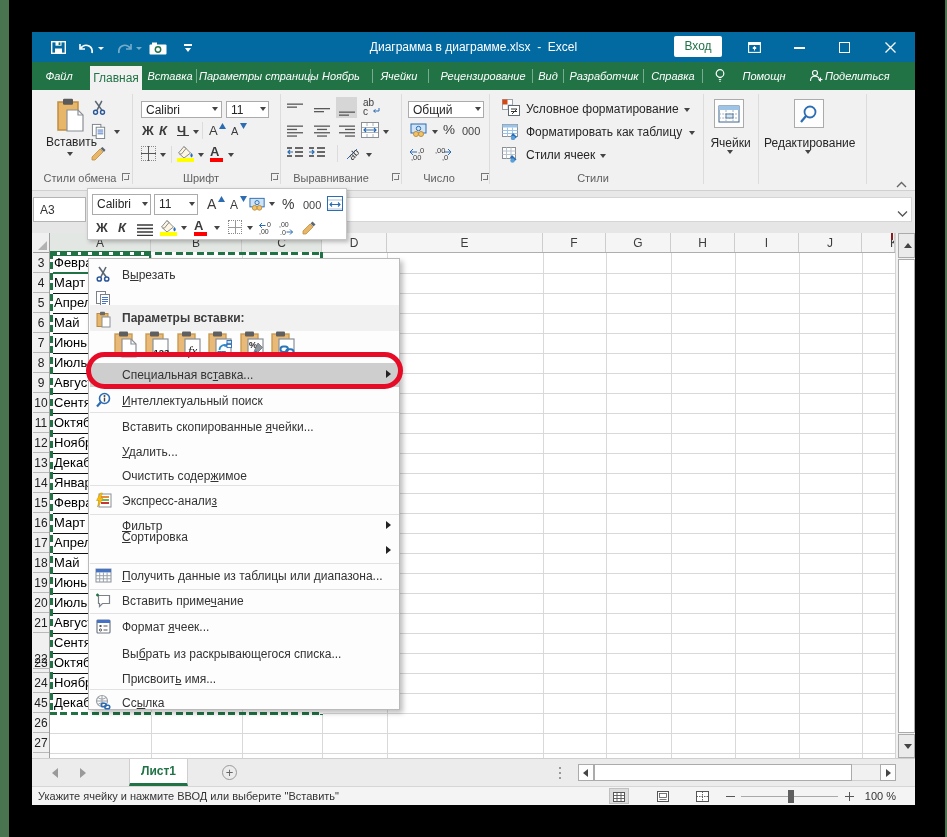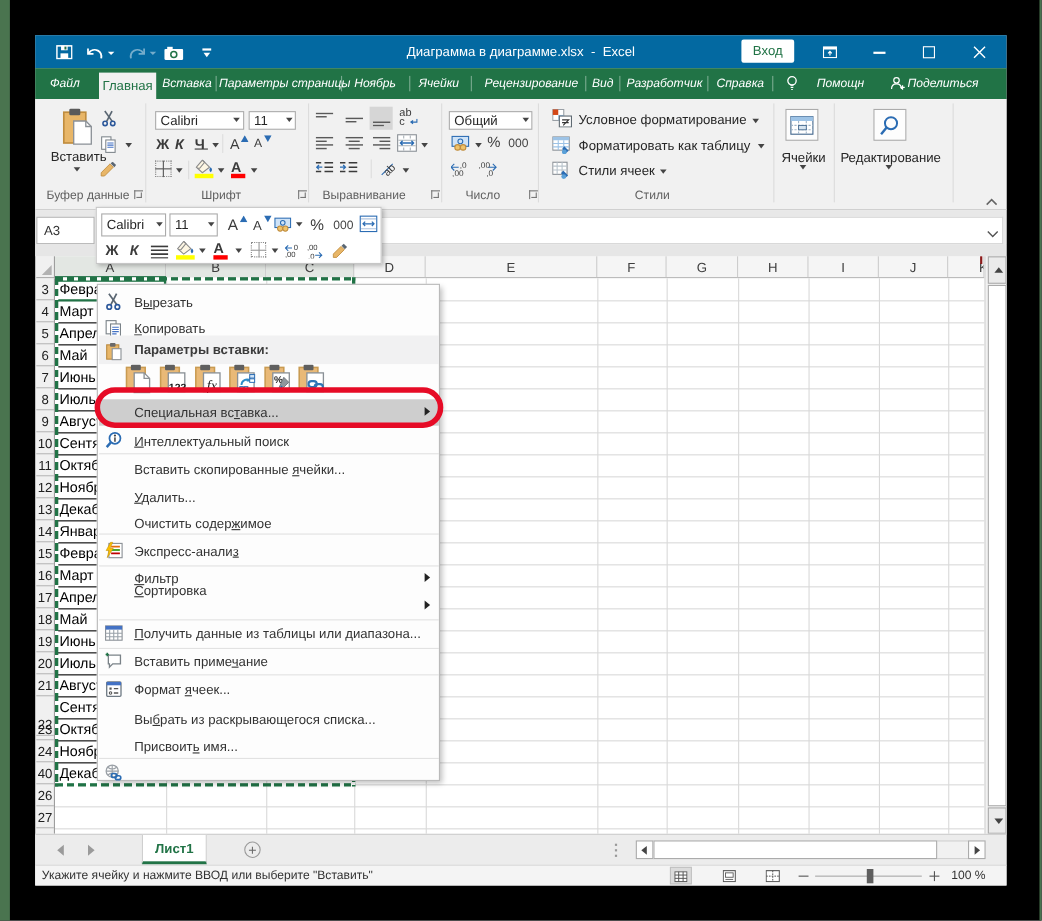--- a/index.html
+++ b/index.html
@@ -162,21 +162,21 @@
       <div style="position:absolute;left:59px;top:33px;width:16px;height:16px;"><svg width="16" height="16" viewBox="0 0 17 17">
           <rect x="1.5" y="1.5" width="9" height="12" fill="#fff" stroke="#7a8288"></rect>
           <rect x="5.5" y="4.5" width="9" height="12" fill="#fff" stroke="#7a8288"></rect>
           <path d="M7 7.5h6M7 9.5h6M7 11.5h6" stroke="#4472c4"></path>
         </svg></div>
       <div style="position:absolute;left:82px;top:40px;width:0;height:0;border-left:3.5px solid transparent;border-right:3.5px solid transparent;border-top:4px solid #444;"></div>
       <div style="position:absolute;left:59px;top:57px;width:17px;height:16px;"><svg width="17" height="16" viewBox="0 0 17 16">
           <path d="M1 10 L9 2 l3 3 -8 8 -3 0 z" fill="#e8b668" stroke="#c08d3e" stroke-width="0.8"></path>
           <path d="M9.5 1.5 l2 -1.5 3 3 -1.5 2 z" fill="#5a6672"></path>
         </svg></div>
-      <div style="position:absolute;left:8px;top:82px;width:80px;height:13px;font-size:11px;color:#5f5f5f;text-align:center;white-space:nowrap;">Буфер данные</div>
+      <div style="position:absolute;left:8px;top:82px;width:80px;height:13px;font-size:11px;color:#5f5f5f;text-align:center;white-space:nowrap;">Стили обмена</div>
       <div style="position:absolute;left:90px;top:83px;width:8px;height:8px;border-left:1px solid #777;border-top:1px solid #777;">
         <span style="position:absolute;left:1px;top:1px;width:5px;height:5px;border-right:1px solid #777;border-bottom:1px solid #777;"></span>
       </div>
       <div style="position:absolute;left:109px;top:11px;width:81px;height:17px;background:#fff;border:1px solid #ababab;font-size:12px;color:#262626;padding:1px 0 0 4px;">Calibri</div>
       <div style="position:absolute;left:180px;top:17px;width:0;height:0;border-left:3.5px solid transparent;border-right:3.5px solid transparent;border-top:4px solid #444;"></div>
       <div style="position:absolute;left:194px;top:11px;width:43px;height:17px;background:#fff;border:1px solid #ababab;font-size:12px;color:#262626;padding:1px 0 0 4px;">11</div>
       <div style="position:absolute;left:228px;top:17px;width:0;height:0;border-left:3.5px solid transparent;border-right:3.5px solid transparent;border-top:4px solid #444;"></div>
       <div style="position:absolute;left:110px;top:33px;width:13px;height:15px;font-size:13px;font-weight:bold;color:#3b3b3b;">Ж</div>
       <div style="position:absolute;left:127px;top:33px;width:12px;height:15px;font-size:13px;font-style:italic;font-weight:bold;color:#3b3b3b;">К</div>
       <div style="position:absolute;left:145px;top:33px;width:12px;height:15px;font-size:13px;font-weight:bold;color:#3b3b3b;border-bottom:1px solid #3b3b3b;height:13px;">Ч</div>
@@ -382,21 +382,21 @@
       <div class="rhead" style="top:240px;">15</div>
       <div class="rhead" style="top:260px;">16</div>
       <div class="rhead" style="top:280px;">17</div>
       <div class="rhead" style="top:300px;">18</div>
       <div class="rhead" style="top:320px;">19</div>
       <div class="rhead" style="top:340px;">20</div>
       <div class="rhead" style="top:360px;">21</div>
       <div class="rhead" style="top:396px;">22</div>
       <div class="rhead" style="top:400px;">23</div>
       <div class="rhead" style="top:420px;">24</div>
-      <div class="rhead" style="top:440px;">40</div>
+      <div class="rhead" style="top:440px;">45</div>
       <div class="rhead" style="top:460px;">26</div>
       <div class="rhead" style="top:480px;">27</div>
     </div>
   <div class="abs" id="grid">
       <div class="gv" style="left:101px;"></div>
       <div class="gv" style="left:192px;"></div>
       <div class="gv" style="left:272px;"></div>
       <div class="gv" style="left:337px;"></div>
       <div class="gv" style="left:493px;"></div>
       <div class="gv" style="left:556px;"></div>
@@ -637,21 +637,20 @@
         <rect x="10.5" y="15.5" width="7.5" height="5.4" rx="2.7" fill="none" stroke="#2e75b6" stroke-width="1.9"></rect>
         <rect x="16" y="18.2" width="7.5" height="5.4" rx="2.7" fill="none" stroke="#2e75b6" stroke-width="1.9"></rect>
       </svg></div>
     <div class="mi" style="top:3.5px;">В<u>ы</u>резать</div>
     <div class="mico" style="top:6.5px;"><svg width="17" height="17" viewBox="0 0 17 17">
         <path d="M4 1 L11.2 11" stroke="#5a6672" stroke-width="1.6" fill="none"></path>
         <path d="M11 1 L5.8 11" stroke="#5a6672" stroke-width="1.6" fill="none"></path>
         <circle cx="4.3" cy="13" r="2.1" fill="none" stroke="#2b579a" stroke-width="1.5"></circle>
         <circle cx="11.7" cy="13" r="2.1" fill="none" stroke="#2b579a" stroke-width="1.5"></circle>
       </svg></div>
-    <div class="mi" style="top:27.5px;"><u>К</u>опировать</div>
     <div class="mico" style="top:30.5px;"><svg width="17" height="17" viewBox="0 0 17 17">
         <rect x="1.5" y="1.5" width="9" height="12" fill="#fff" stroke="#7a8288" stroke-width="1"></rect>
         <rect x="5.5" y="4.5" width="9" height="12" fill="#fff" stroke="#7a8288" stroke-width="1"></rect>
         <path d="M7 7.5h6M7 9.5h6M7 11.5h6M7 13.5h4" stroke="#4472c4" stroke-width="1"></path>
       </svg></div>
     <div class="mi" style="top:46px;height:26px;line-height:26px;background:#f1f1f2;"><b style="color:#3c3c3c">Параметры вставки:</b></div>
     <div class="mico" style="top:52px;"><svg width="17" height="17" viewBox="0 0 17 17">
         <rect x="2" y="2.5" width="11" height="13" fill="#e8b668" stroke="#b98940" stroke-width="1"></rect>
         <rect x="5" y="0.8" width="5" height="3.4" rx="0.8" fill="#6a6a6a"></rect>
         <rect x="7" y="6" width="8" height="10" fill="#fff" stroke="#8a9096" stroke-width="1"></rect>
@@ -693,20 +692,21 @@
     <div class="mi" style="top:356px;">Формат <u>я</u>чеек...</div>
     <div class="mico" style="top:359px;"><svg width="17" height="17" viewBox="0 0 17 17">
         <rect x="2" y="2" width="13" height="13" rx="1" fill="#fff" stroke="#6f7a84" stroke-width="1.2"></rect>
         <rect x="2" y="2" width="13" height="3" fill="#4472c4"></rect>
         <rect x="4.5" y="7" width="2" height="2" fill="#555"></rect>
         <circle cx="5.5" cy="12" r="1.1" fill="none" stroke="#555"></circle>
         <path d="M8.5 8h4M8.5 12h4" stroke="#555" stroke-width="1.2"></path>
       </svg></div>
     <div class="mi" style="top:382.5px;">Вы<u>б</u>рать из раскрывающегося списка...</div>
     <div class="mi" style="top:408px;">Присвоит<u>ь</u> имя...</div>
+    <div class="mi" style="top:431.5px;">Сс<u>ы</u>лка</div>
     <div class="mico" style="top:434.5px;"><svg width="17" height="17" viewBox="0 0 17 17">
         <circle cx="7" cy="7" r="5.5" fill="none" stroke="#9aa0a6" stroke-width="1.2"></circle>
         <path d="M7 1.5 v11 M1.5 7 h11 M3 3.5 c2.5 2 5.5 2 8 0 M3 10.5 c2.5 -2 5.5 -2 8 0" fill="none" stroke="#9aa0a6" stroke-width="1"></path>
         <rect x="6.2" y="9.2" width="5" height="3.6" rx="1.8" fill="none" stroke="#2b6cb3" stroke-width="1.5"></rect>
         <rect x="9.8" y="11.2" width="5" height="3.6" rx="1.8" fill="none" stroke="#2b6cb3" stroke-width="1.5"></rect>
       </svg></div>
     <div style="position:absolute;left:297px;top:111px;width:0;height:0;border-top:4.5px solid transparent;border-bottom:4.5px solid transparent;border-left:5.5px solid #222;"></div>
     <div style="position:absolute;left:1px;top:153px;width:309px;height:1px;background:#e2e2e2;"></div>
     <div style="position:absolute;left:1px;top:225.5px;width:309px;height:1px;background:#e2e2e2;"></div>
     <div style="position:absolute;left:1px;top:254.5px;width:309px;height:1px;background:#e2e2e2;"></div>

